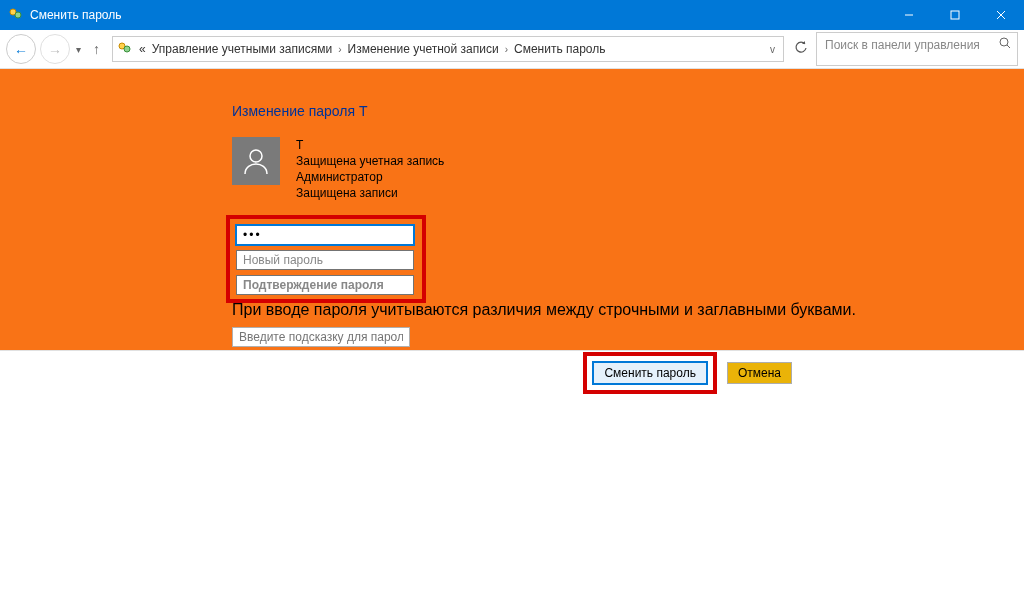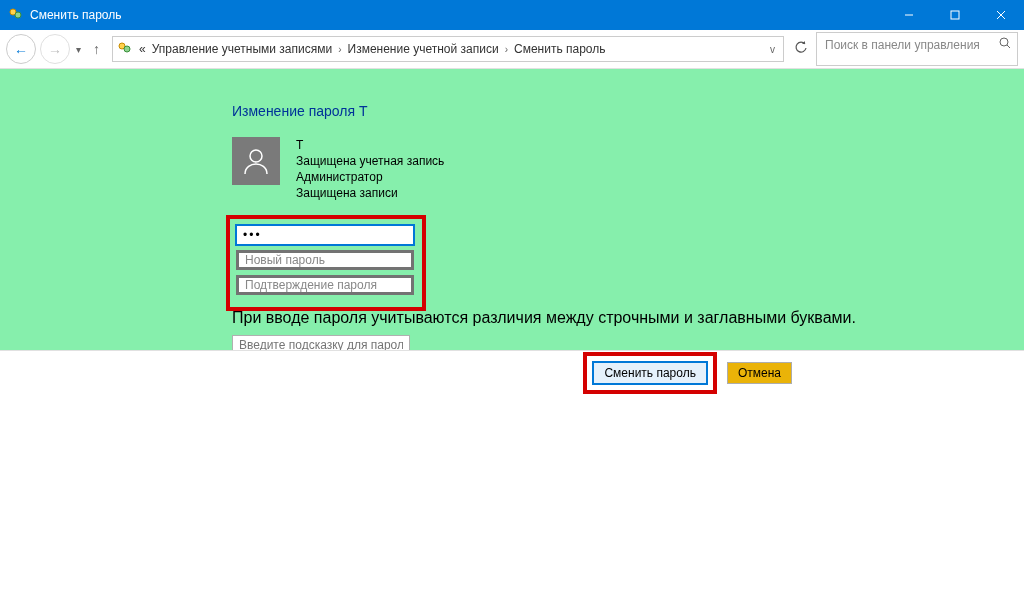--- a/index.html
+++ b/index.html
@@ -71,21 +71,21 @@
     color:#888;
     font-size:12px;
     background:#fff;
   }
   .searchbox input{ border:none;outline:none;flex:1;font-size:12px;color:#333;}
   .searchbox input::placeholder{color:#888;}
   .search-icon { color:#666;font-size:12px;}
 
   .content {
     padding: 20px 18px 0 232px;
-    background:#86efac;
+    background:#f97316;
   }
 
   .page-heading {
     color:#003399;
     font-size:14px;
     margin: 14px 0 18px 0;
   }
 
   .user-block {
     display:flex;
@@ -101,21 +101,21 @@
   .red-box {
     border:4px solid #d40000;
     padding: 6px 8px 4px 6px;
     display:inline-block;
     margin-left:-6px;
   }
   .pw-input {
     display:block;
     width: 178px;
     height: 20px;
-    border:3px solid #737373;
+    border:1px solid #737373;
     padding: 1px 6px;
     font-size:12px;
     box-sizing:border-box;
     margin-bottom:5px;
     background:#fff;
   }
   .pw-input.active {
     border:1px solid #0078d7;
     outline:1px solid #0078d7;
   }
@@ -258,21 +258,21 @@
       <div>T</div>
       <div>Защищена учетная запись</div>
       <div>Администратор</div>
       <div>Защищена записи</div>
     </div>
   </div>
 
   <div class="red-box">
     <input class="pw-input active pw-dots" type="text" value="•••" style="">
     <input class="pw-input" type="text" placeholder="Новый пароль" style="">
-    <input class="pw-input" type="text" style="margin-bottom: 8px;" placeholder="Подтверждение пароля">
+    <input class="pw-input" type="text" style="margin-bottom: 0px; font-weight: bold;" placeholder="Подтверждение пароля">
   </div>
 
   <div class="case-hint">При вводе пароля учитываются различия между строчными и заглавными буквами.</div>
 
   <input class="hint-input" type="text" placeholder="Введите подсказку для пароля" style="">
   <div class="hint-visible">Подсказка для пароля будет видна всем, кто использует этот компьютер.</div>
 
 </div>
 
 <div class="footer-bar">

